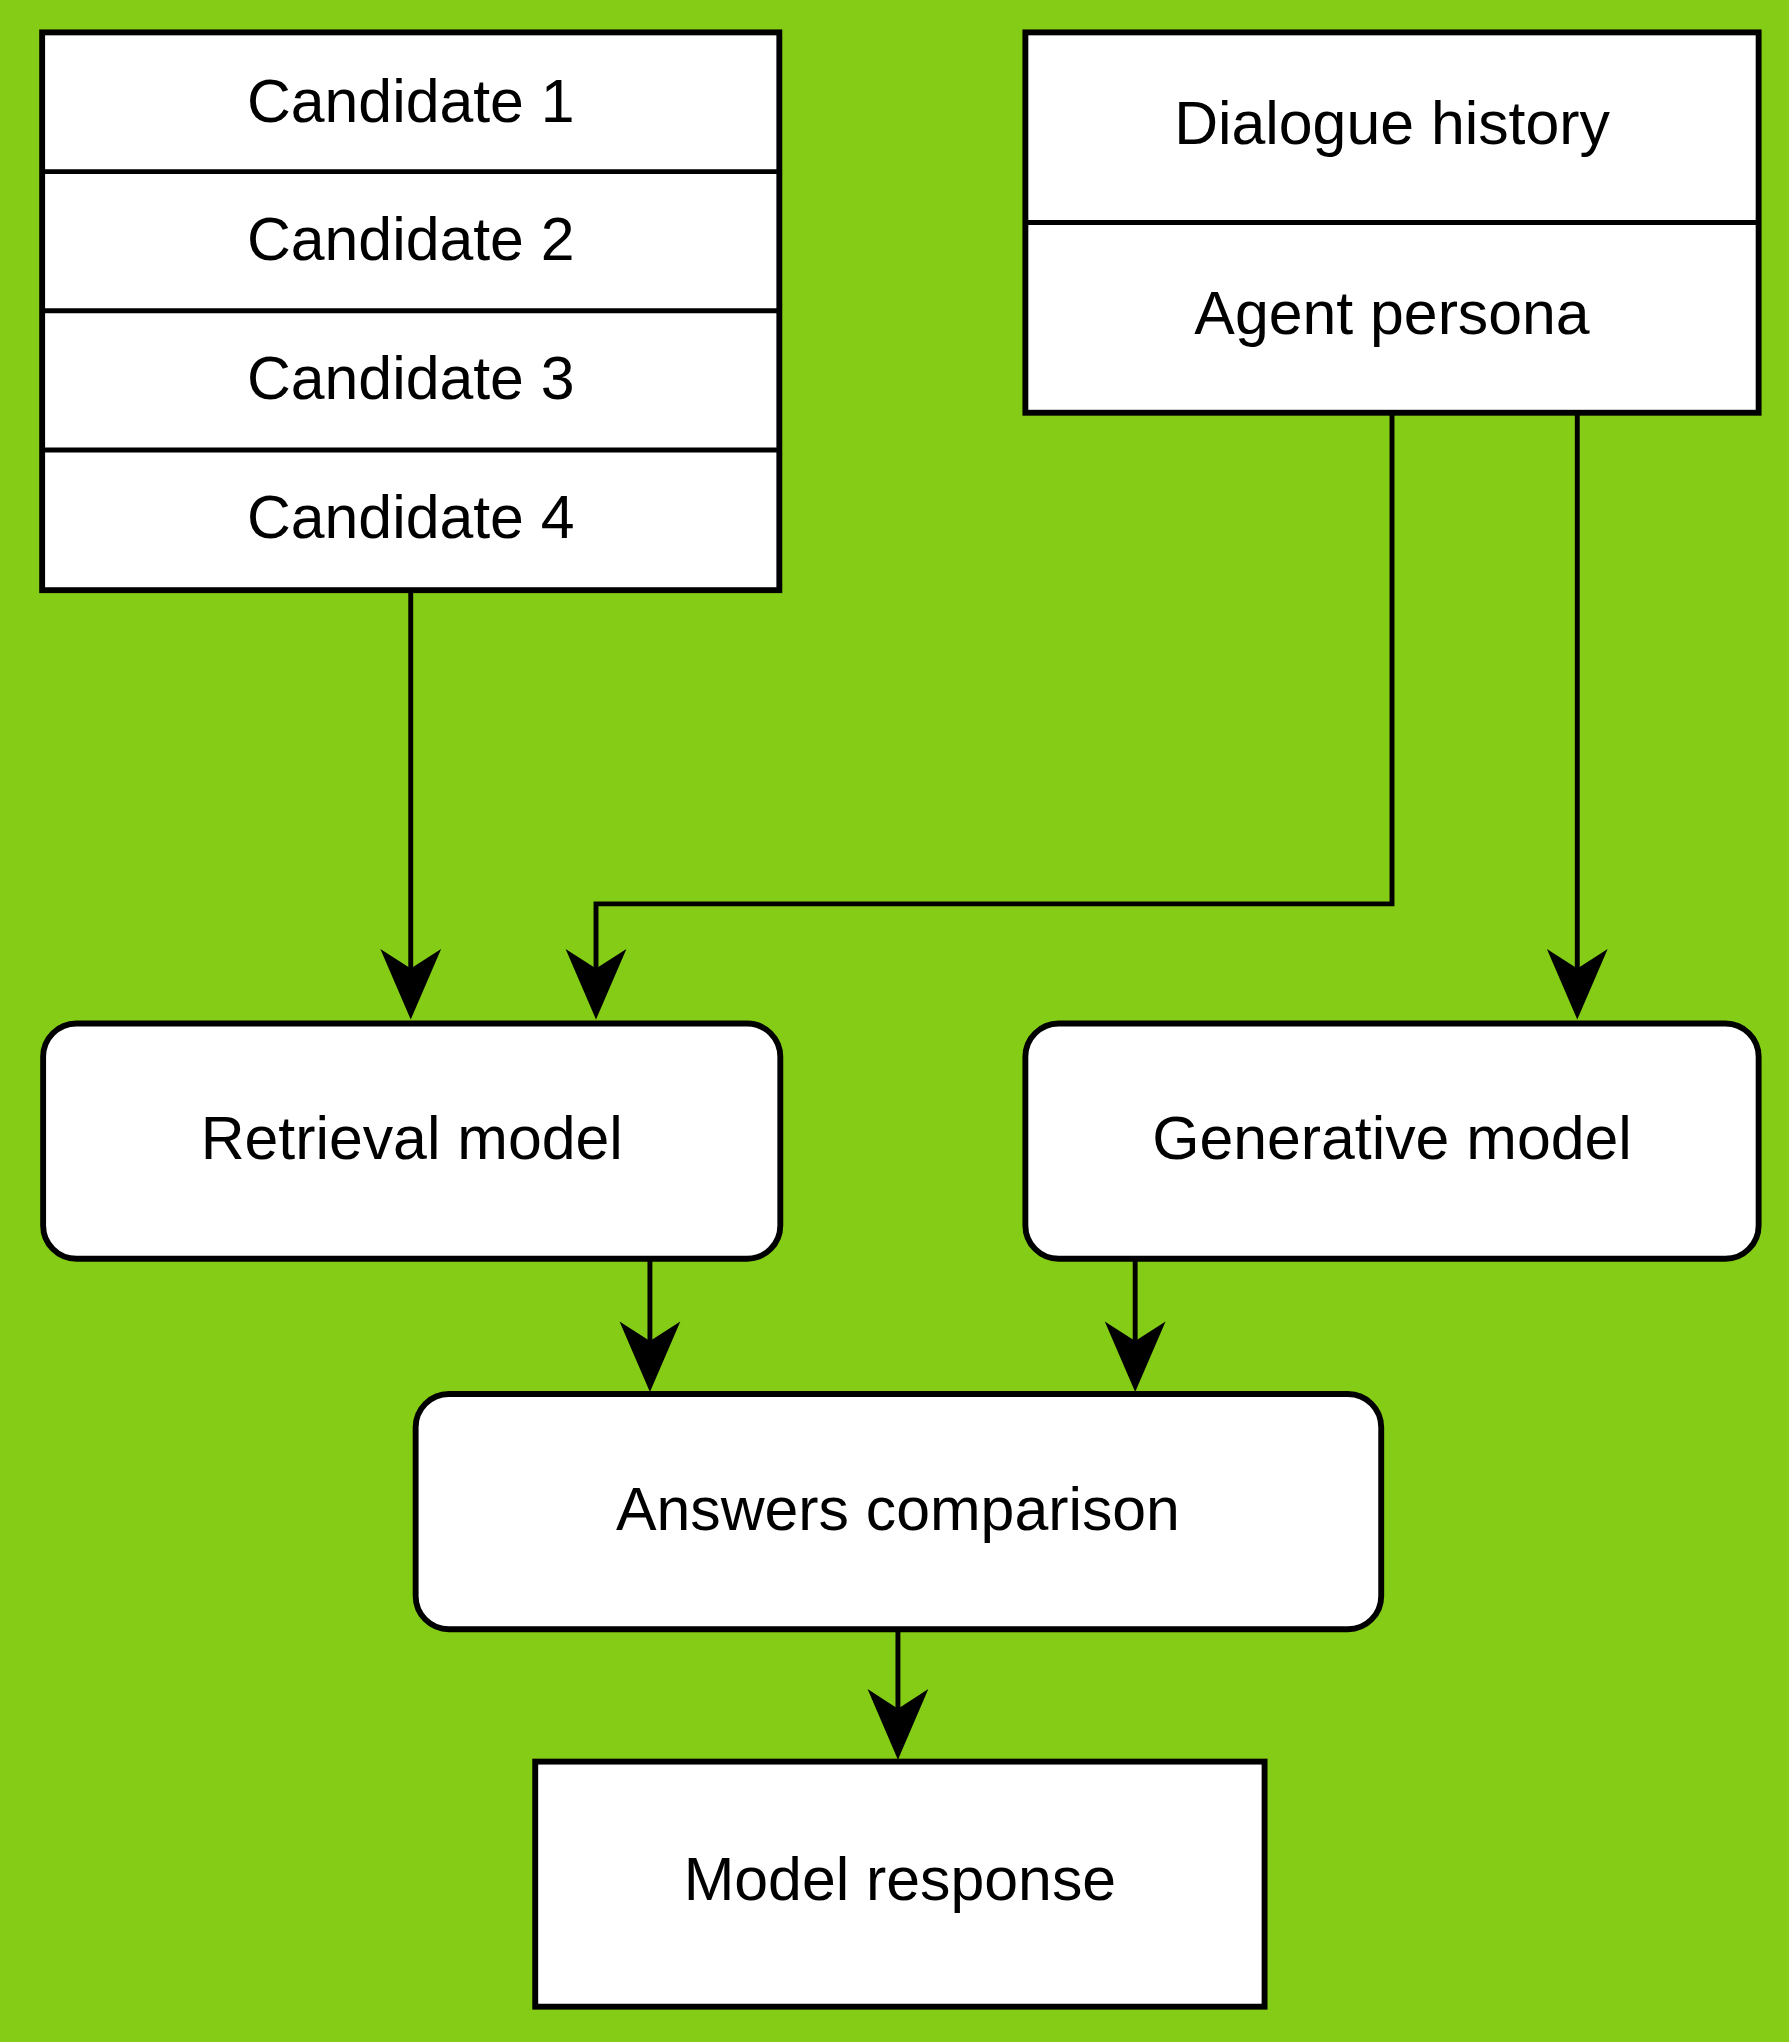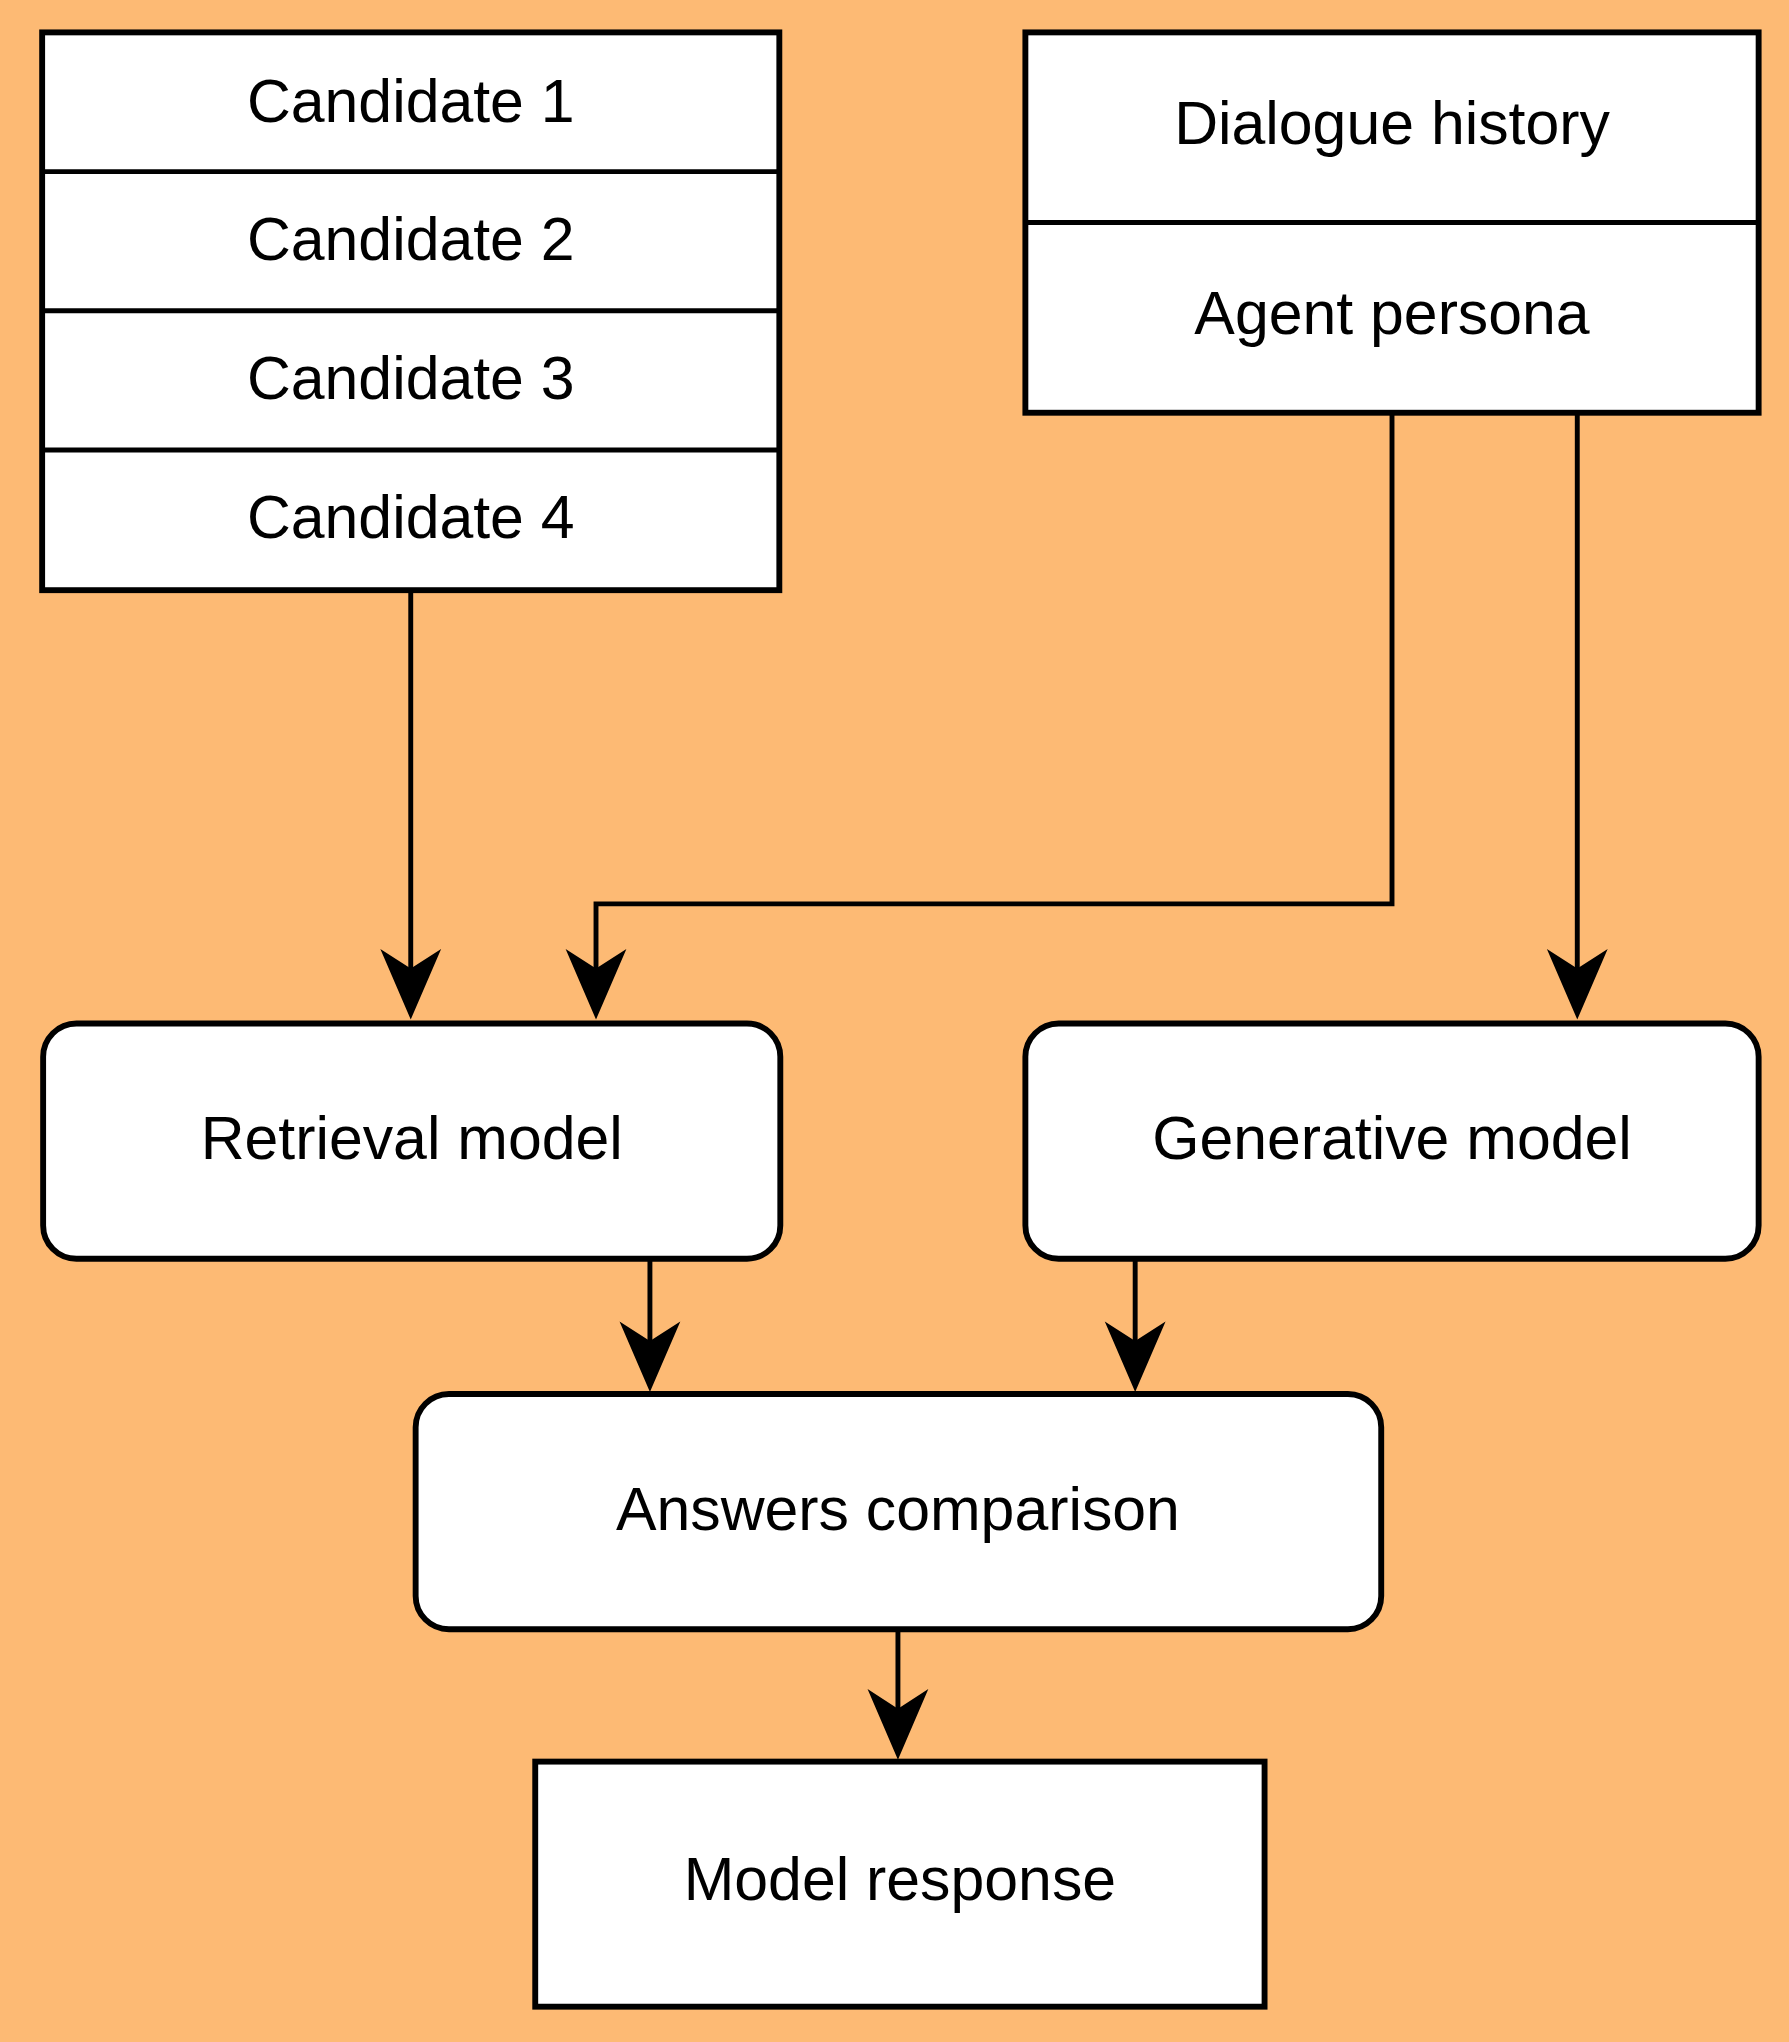--- a/index.html
+++ b/index.html
@@ -10,21 +10,21 @@
   body {
     width: 1790px;
     height: 2043px;
     font-family: "Liberation Sans", sans-serif;
     overflow: hidden;
   }
   #diagram-root {
     position: relative;
     width: 1790px;
     height: 2043px;
-    background: #fdba74;
+    background: #84cc16;
   }
   svg.flowchart {
     display: block;
     width: 1790px;
     height: 2043px;
   }
   .node-shape {
     fill: #ffffff;
     stroke: #000000;
     stroke-width: 6;

